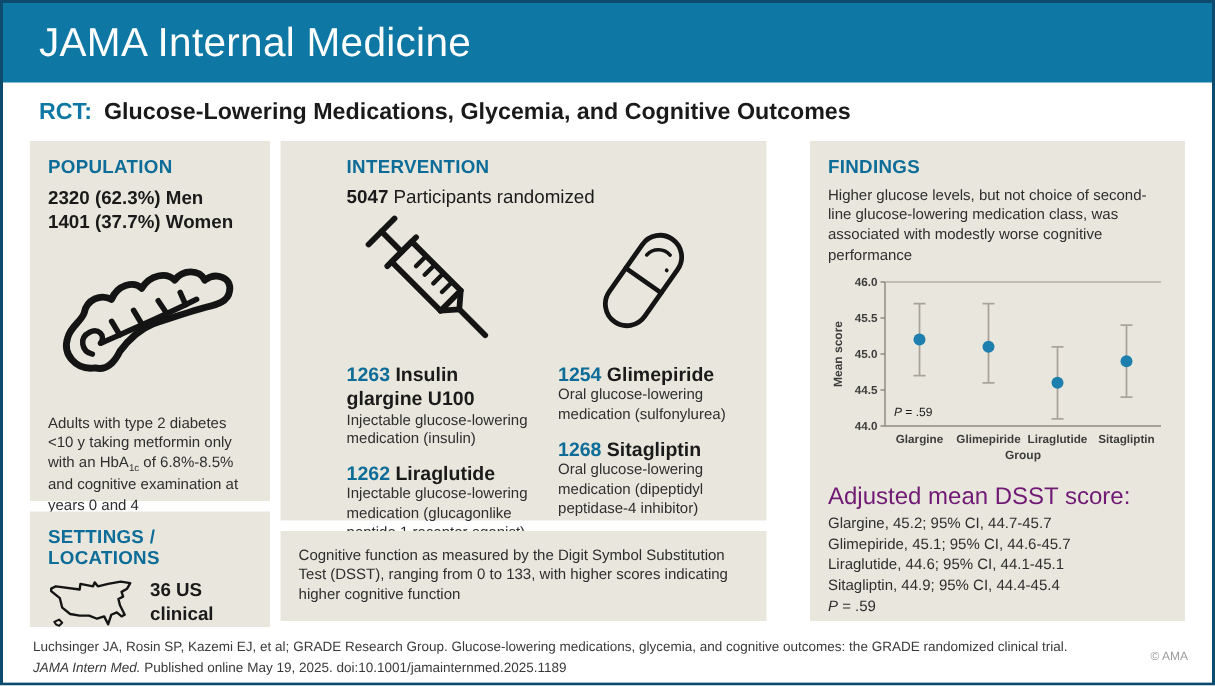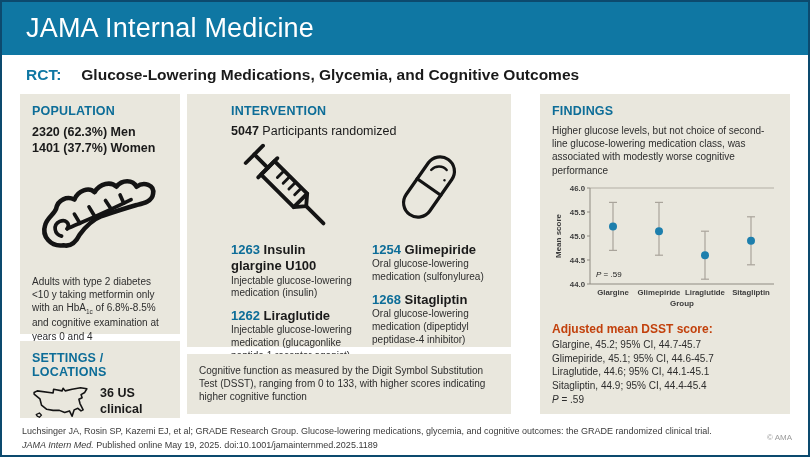--- a/index.html
+++ b/index.html
@@ -1,21 +1,21 @@
 <!DOCTYPE html>
 <html><head>
 <meta charset="utf-8">
 <style>
   html,body{margin:0;padding:0;background:#fff;}
   .page{position:relative;width:810px;height:457px;box-sizing:border-box;border:2px solid #0c4a6e;
         background:#fff;font-family:"Liberation Sans",sans-serif;overflow:hidden;}
   .masthead{height:53px;background:#0f77a3;display:flex;align-items:center;padding:0 24px;}
   .masthead .jtitle{color:#fff;font-size:27px;font-weight:500;letter-spacing:.2px;}
   .title-row{padding:11px 24px 10px;font-size:15.5px;font-weight:bold;color:#1a1a1a;}
-  .title-row .tag{color:#0f77a3;margin-right:20px;}
+  .title-row .tag{color:#0f77a3;margin-right:8px;}
   .content{display:flex;gap:7px;padding:0 18px;height:320px;}
   .col{display:flex;flex-direction:column;gap:7px;}
   .col1{width:168px;}
   .col2{width:340px;}
   .col3{flex:1;padding-left:22px;}
   .panel{background:#e9e7dd;padding:10px 12px;box-sizing:border-box;}
   .panel h2{margin:0 0 6px;font-size:12.5px;color:#0d6d98;letter-spacing:.2px;}
   .pop{height:240px;}
   .settings{flex:1;}
   .intervention{height:253px;padding-left:44px;}
@@ -31,21 +31,21 @@
   .int-n b{font-weight:bold;}
   .icons-row{display:flex;align-items:center;justify-content:space-between;
              padding:2px 30px 6px 8px;height:102px;box-sizing:border-box;}
   .groups{display:flex;gap:14px;}
   .gcol{flex:1;display:flex;flex-direction:column;gap:8px;}
   .group-title{font-size:13px;font-weight:bold;color:#1a1a1a;line-height:1.25;}
   .gn{color:#0d6d98;}
   .gdesc{font-size:10px;color:#2e2e2e;line-height:1.28;}
   .findings .body{margin-bottom:4px;}
   #chart{margin:2px 0 0;}
-  .adj-head{font-size:12px;font-weight:bold;color:#c2410c;margin:3px 0 2px;}
+  .adj-head{font-size:16px;font-weight:normal;color:#701a75;margin:3px 0 2px;}
   .adj-line{font-size:10px;color:#2e2e2e;line-height:1.38;}
   .footer{position:absolute;left:0;right:0;bottom:0;height:37px;padding:7px 20px 0;
           box-sizing:border-box;font-size:9px;color:#3a3a3a;line-height:1.5;background:#fff;}
   .copyright{position:absolute;right:16px;top:14px;font-size:8px;color:#9b9b9b;}
   .oicon{stroke:#141414;fill:none;stroke-linecap:round;stroke-linejoin:round;}
 </style>
 </head>
 <body>
 
 <div class="page">

